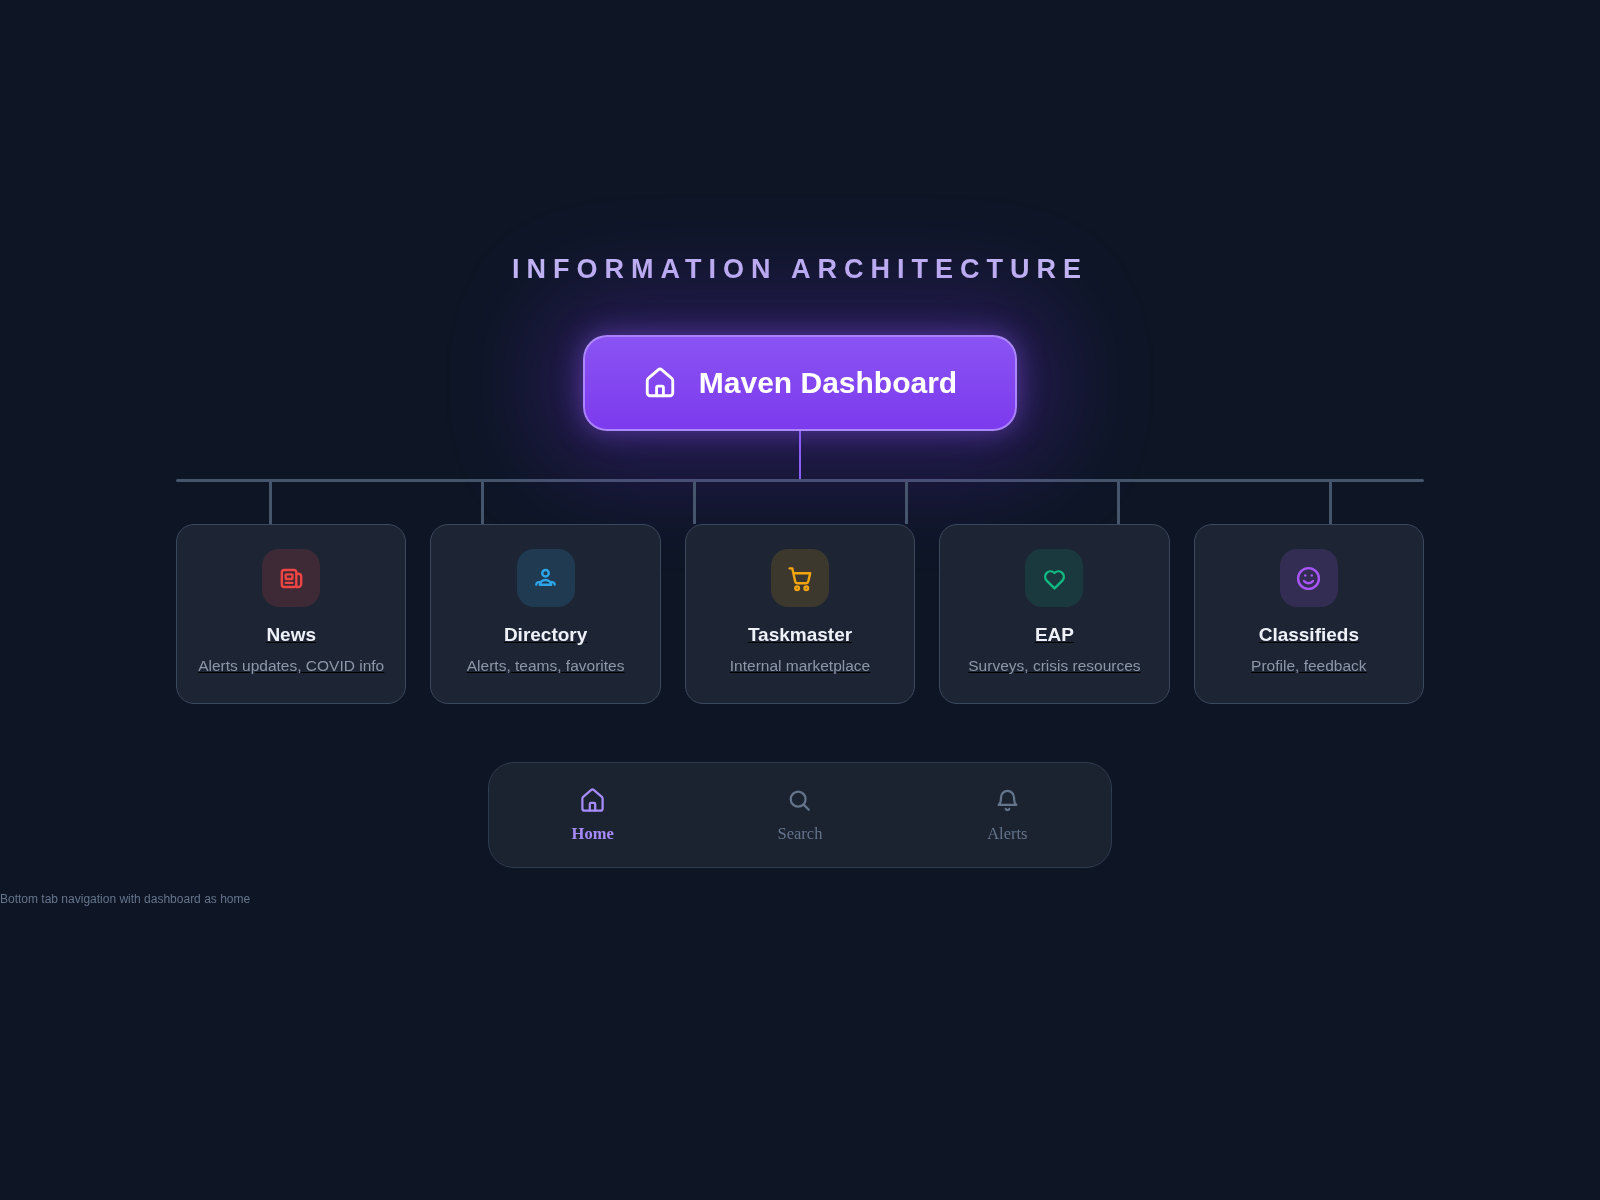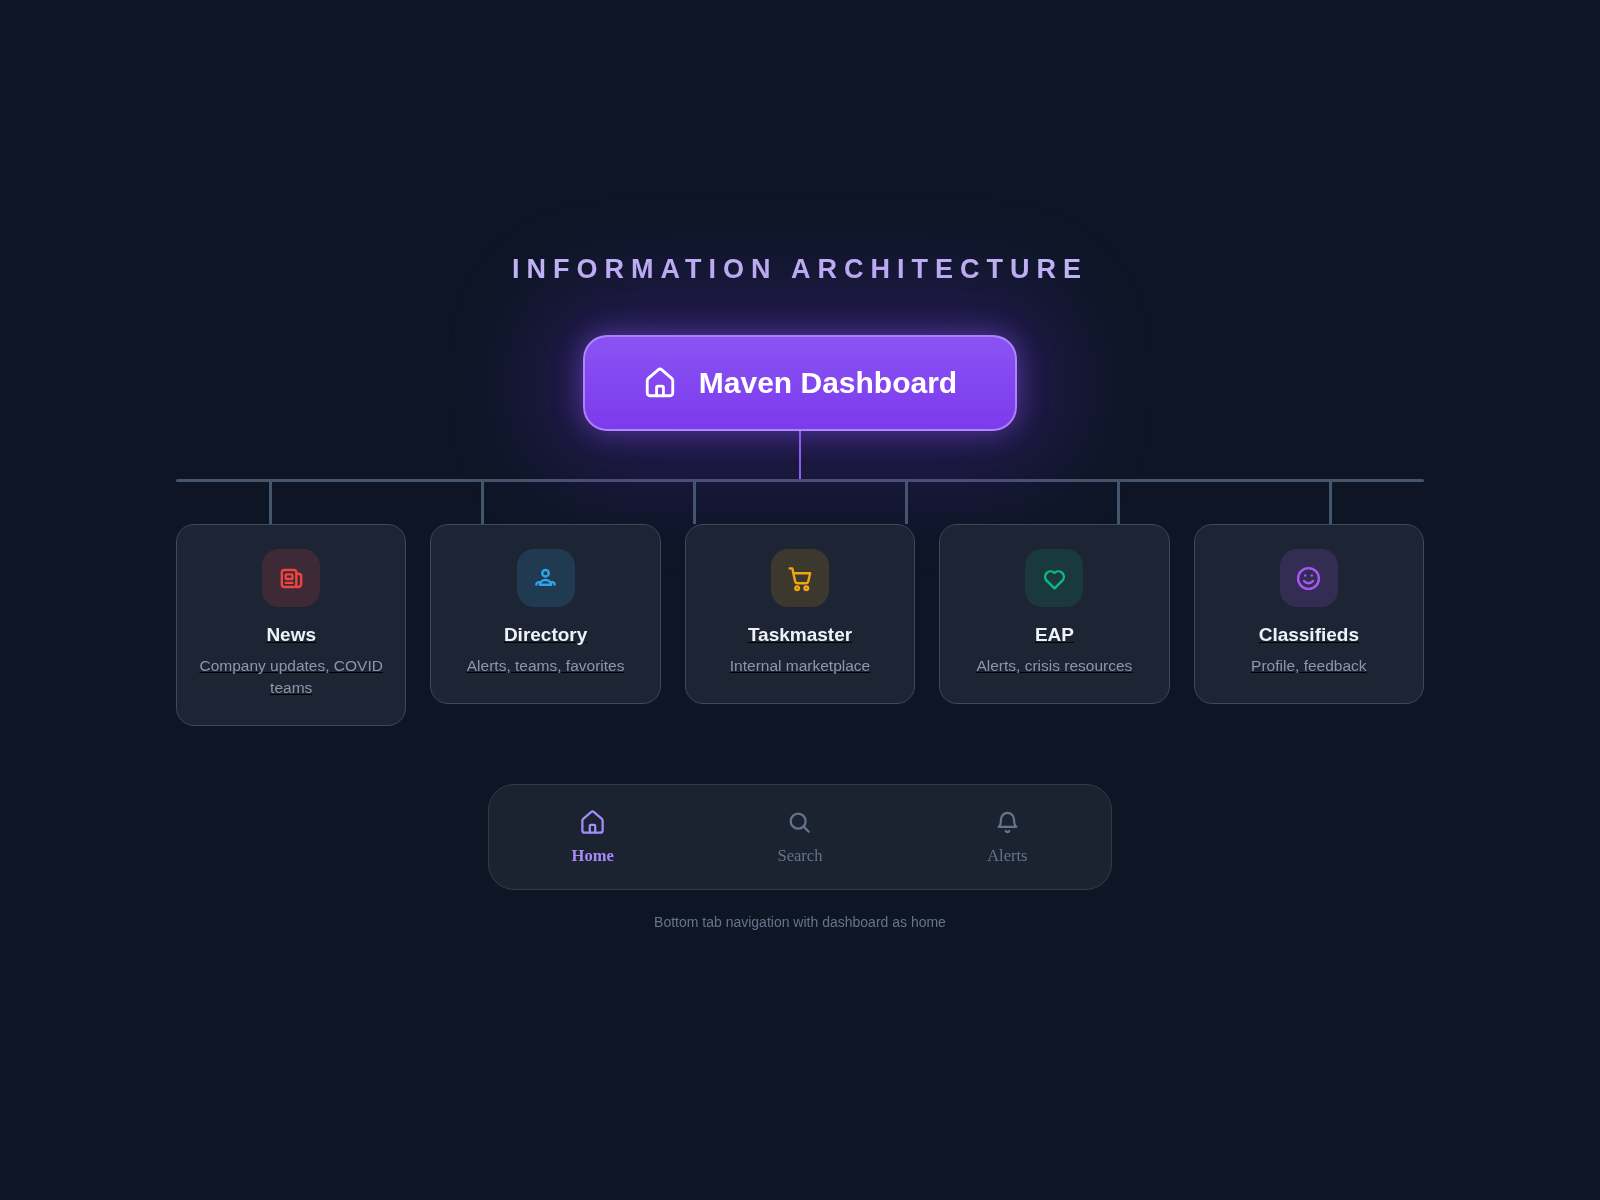--- a/index.html
+++ b/index.html
@@ -76,22 +76,22 @@
     display:flex; flex-direction:column; align-items:center; gap:10px;
     color:#64748b; cursor:pointer;font-family:Liberation Serif, serif;
   }
   .tab .icon { width:27px; height:27px; }
   .tab .tab-label { font-size:16.5px; }
   .tab.active { color:#a78bfa; }
   .tab.active .tab-label { font-weight:700; }
 
   .caption {
     margin-top:24px;
-    text-align:center;
-    font-size:14px; color:#64748b;
+    text-align:left;
+    font-size:12px; color:#64748b;
   }
 </style>
 </head>
 <body>
 
 <div class="page-title">INFORMATION ARCHITECTURE</div>
 
 <div class="node-wrap">
   <div class="root-node">
     <span class="icon">
@@ -135,21 +135,21 @@
         <span class="icon">
           <svg viewBox="0 0 24 24" fill="none" stroke="currentColor" stroke-width="2" stroke-linecap="round" stroke-linejoin="round">
             <rect x="4" y="5" width="12" height="14" rx="2"></rect>
             <path d="M16 8h1.6A2.4 2.4 0 0 1 20 10.4v6.2a2.4 2.4 0 0 1-2.4 2.4H16"></path>
             <rect x="7.2" y="8.6" width="5.6" height="3.8" rx="0.6"></rect>
             <path d="M7.2 15.6h5.6"></path>
           </svg>
         </span>
       </div>
     <h3 class="card-title">News</h3>
-    <p class="card-desc">Company updates, COVID teams</p>
+    <p class="card-desc">Alerts updates, COVID info</p>
   </div>
     <div class="card">
     <div class="tile" style="background: rgba(45, 165, 234, 0.16); color: rgb(45, 165, 234);">
         <span class="icon">
           <svg viewBox="0 0 24 24" fill="none" stroke="currentColor" stroke-width="2" stroke-linecap="round" stroke-linejoin="round">
             <circle cx="12" cy="7.6" r="2.7"></circle>
             <path d="M7.3 17.2a4.7 4 0 0 1 9.4 0Z"></path>
             <path d="M4.4 17a2 2 0 0 1 2.5-1.9"></path>
             <path d="M19.6 17a2 2 0 0 0-2.5-1.9"></path>
           </svg>
@@ -173,21 +173,21 @@
   </div>
     <div class="card">
     <div class="tile" style="background: rgba(16, 185, 129, 0.14); color: rgb(16, 185, 129);">
         <span class="icon">
           <svg viewBox="0 0 24 24" fill="none" stroke="currentColor" stroke-width="2" stroke-linecap="round" stroke-linejoin="round">
             <path d="M12 20.2 5.3 13.5a4.55 4.55 0 0 1 6.4-6.4l.3.3.3-.3a4.55 4.55 0 0 1 6.4 6.4Z"></path>
           </svg>
         </span>
       </div>
     <h3 class="card-title">EAP</h3>
-    <p class="card-desc">Alerts, crisis resources</p>
+    <p class="card-desc">Surveys, crisis resources</p>
   </div>
     <div class="card">
     <div class="tile" style="background: rgba(168, 85, 247, 0.16); color: rgb(168, 85, 247);">
         <span class="icon">
           <svg viewBox="0 0 24 24" fill="none" stroke="currentColor" stroke-width="2" stroke-linecap="round" stroke-linejoin="round">
             <circle cx="12" cy="12" r="8.6"></circle>
             <path d="M8.3 14.1a4.7 4.7 0 0 0 7.4 0"></path>
             <path d="M9.3 9.5h.01"></path>
             <path d="M14.7 9.5h.01"></path>
           </svg>

